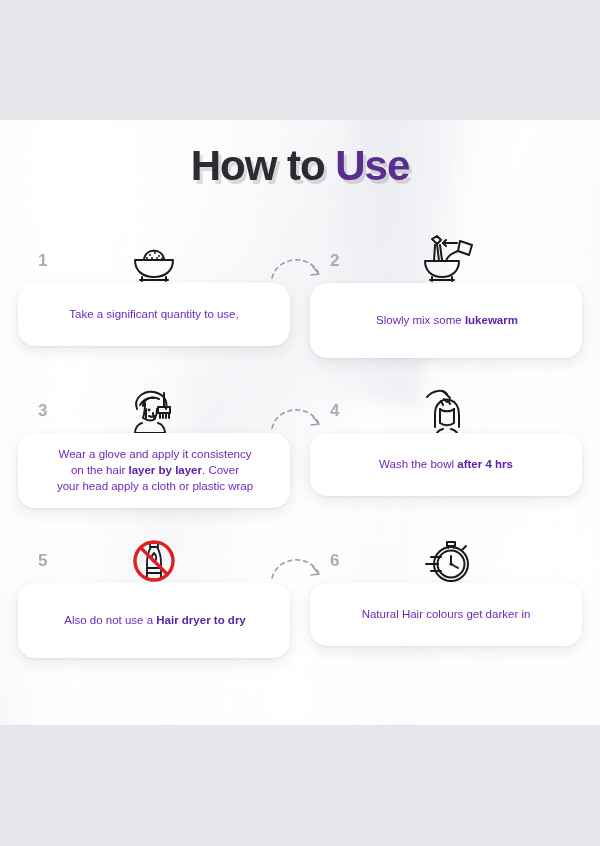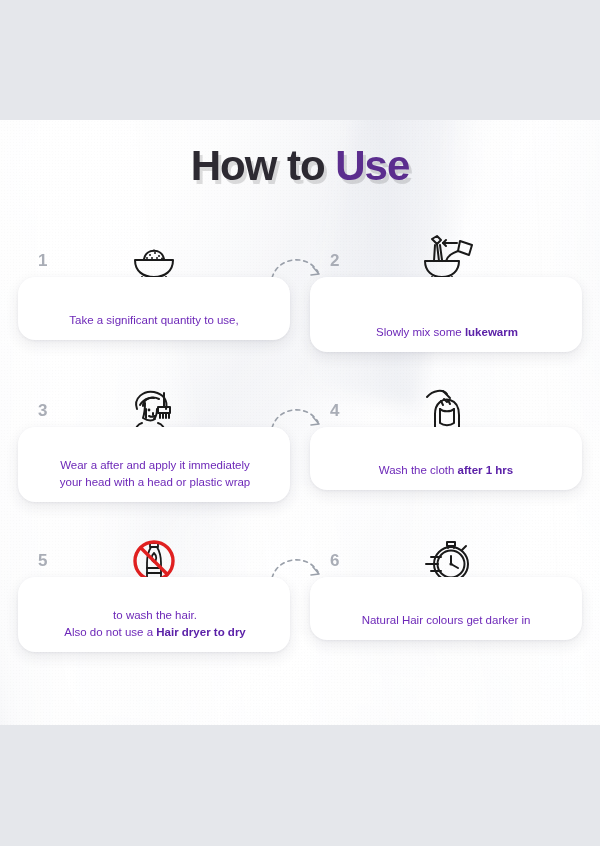--- a/index.html
+++ b/index.html
@@ -67,24 +67,24 @@
     position:absolute;left:20px;top:26px;
     font-size:17px;font-weight:bold;color:#a9adb6;z-index:1;
   }
   .icon{
     position:absolute;left:0;right:0;top:0;height:62px;
     display:flex;align-items:flex-end;justify-content:center;z-index:2;
   }
   .icon svg{display:block;}
 
   .card{
-    position:absolute;left:0;top:52px;width:272px;min-height:63px;
+    position:absolute;left:0;top:58px;width:272px;min-height:63px;
     background:#ffffff;border-radius:17px;
     box-shadow:0 5px 14px rgba(40,40,70,.09), 0 1px 3px rgba(40,40,70,.06);
-    display:flex;align-items:flex-end;justify-content:center;
+    display:flex;align-items:center;justify-content:center;
     padding:11px 10px 12px;box-sizing:border-box;z-index:3;
   }
   .card.tall{min-height:75px;padding-left:12px;}
   .txt{
     text-align:center;color:#6d28b8;
     font-size:11.5px;line-height:1.42;font-weight:500;
   }
   .txt b{font-weight:bold;color:#5b21a8;}
 
   
@@ -181,22 +181,23 @@
               <path d="M25 31 C27 32, 29 32, 31 31"></path>
               <path d="M18 38 C14 39, 11 43, 11 48 L41 48 C41 43, 38 39, 34 38"></path>
               <path d="M40 8 L40 22"></path>
               <path d="M34 22 L46 22 L46 28 L34 28 Z"></path>
               <path d="M36 28 L36 33 M39 28 L39 33 M42 28 L42 33 M45 28 L45 33"></path>
             </g>
           </svg>
         </div>
         <div class="card tall">
           <div class="txt">
-              <div><span>Wear a after and apply it immediately</span></div>
-              <div><span>your head with a head or plastic wrap</span></div>
+              <div><span>Wear a glove and apply it consistency</span></div>
+              <div><span>on the hair </span><b>layer by layer</b><span>. Cover</span></div>
+              <div><span>your head apply a cloth or plastic wrap</span></div>
             </div>
         </div>
       </div>
 
       <div class="step c2 r2">
         <div class="num">4</div>
         <div class="icon">
           <svg width="54" height="52" viewBox="0 0 54 52">
             <g fill="none" stroke="#1a1a1a" stroke-width="2" stroke-linecap="round" stroke-linejoin="round">
               <path d="M8 12 C14 5, 24 4, 28 9"></path>
@@ -205,21 +206,21 @@
               <path d="M16 29 C16 18, 24 13, 31 15 C38 17, 40 24, 40 30 L40 42"></path>
               <path d="M16 29 L16 42"></path>
               <path d="M21 24 C21 32, 21 35, 21 38 C25 41, 31 41, 35 38 C35 34, 35 29, 35 24"></path>
               <path d="M21 24 C24 27, 32 27, 35 24"></path>
               <path d="M24 44 C20 45, 17 48, 17 52 L39 52 C39 48, 36 45, 32 44"></path>
             </g>
           </svg>
         </div>
         <div class="card">
           <div class="txt">
-              <div><span>Wash the cloth </span><b>after 1 hrs</b></div>
+              <div><span>Wash the bowl </span><b>after 4 hrs</b></div>
             </div>
         </div>
       </div>
 
       <div class="step c1 r3">
         <div class="num">5</div>
         <div class="icon">
           <svg width="56" height="52" viewBox="0 0 56 52">
             <g fill="none" stroke="#1a1a1a" stroke-width="1.8" stroke-linecap="round" stroke-linejoin="round">
               <path d="M24 8 L32 8 L32 12 L24 12 Z"></path>
@@ -228,21 +229,20 @@
               <path d="M28 18 C25 21, 25 25, 28 27 C31 25, 31 21, 28 18 Z"></path>
             </g>
             <g fill="none" stroke="#e02020" stroke-width="3.4" stroke-linecap="round">
               <circle cx="28" cy="26" r="19"></circle>
               <path d="M15 13 L41 39"></path>
             </g>
           </svg>
         </div>
         <div class="card tall">
           <div class="txt">
-              <div><span>to wash the hair.</span></div>
               <div><span>Also do not use a </span><b>Hair dryer to dry</b></div>
             </div>
         </div>
       </div>
 
       <div class="step c2 r3">
         <div class="num">6</div>
         <div class="icon">
           <svg width="58" height="52" viewBox="0 0 58 52">
             <g fill="none" stroke="#1a1a1a" stroke-width="2" stroke-linecap="round" stroke-linejoin="round">

